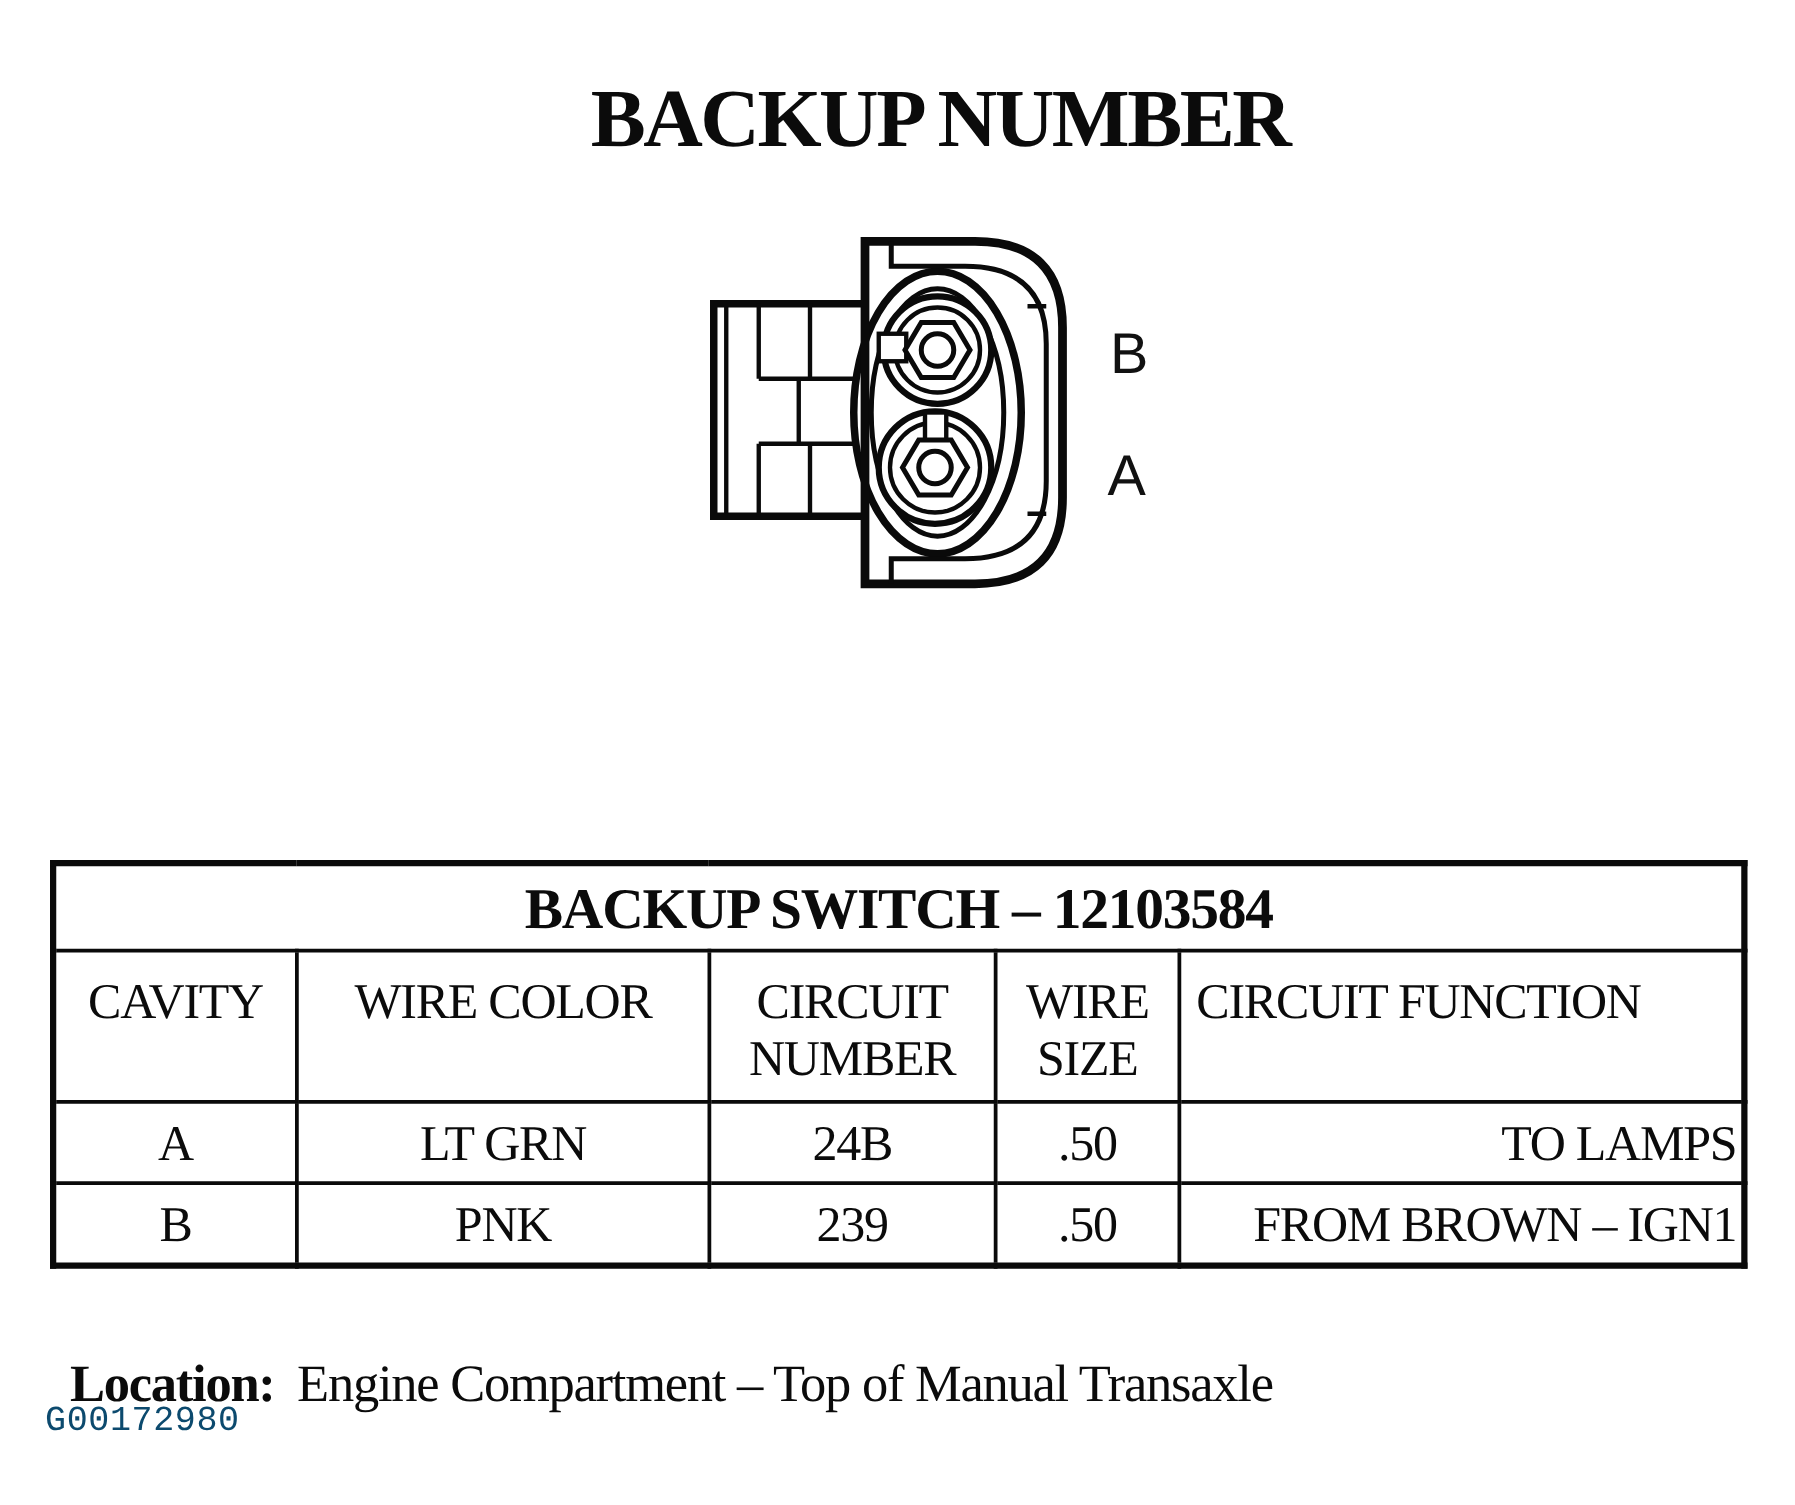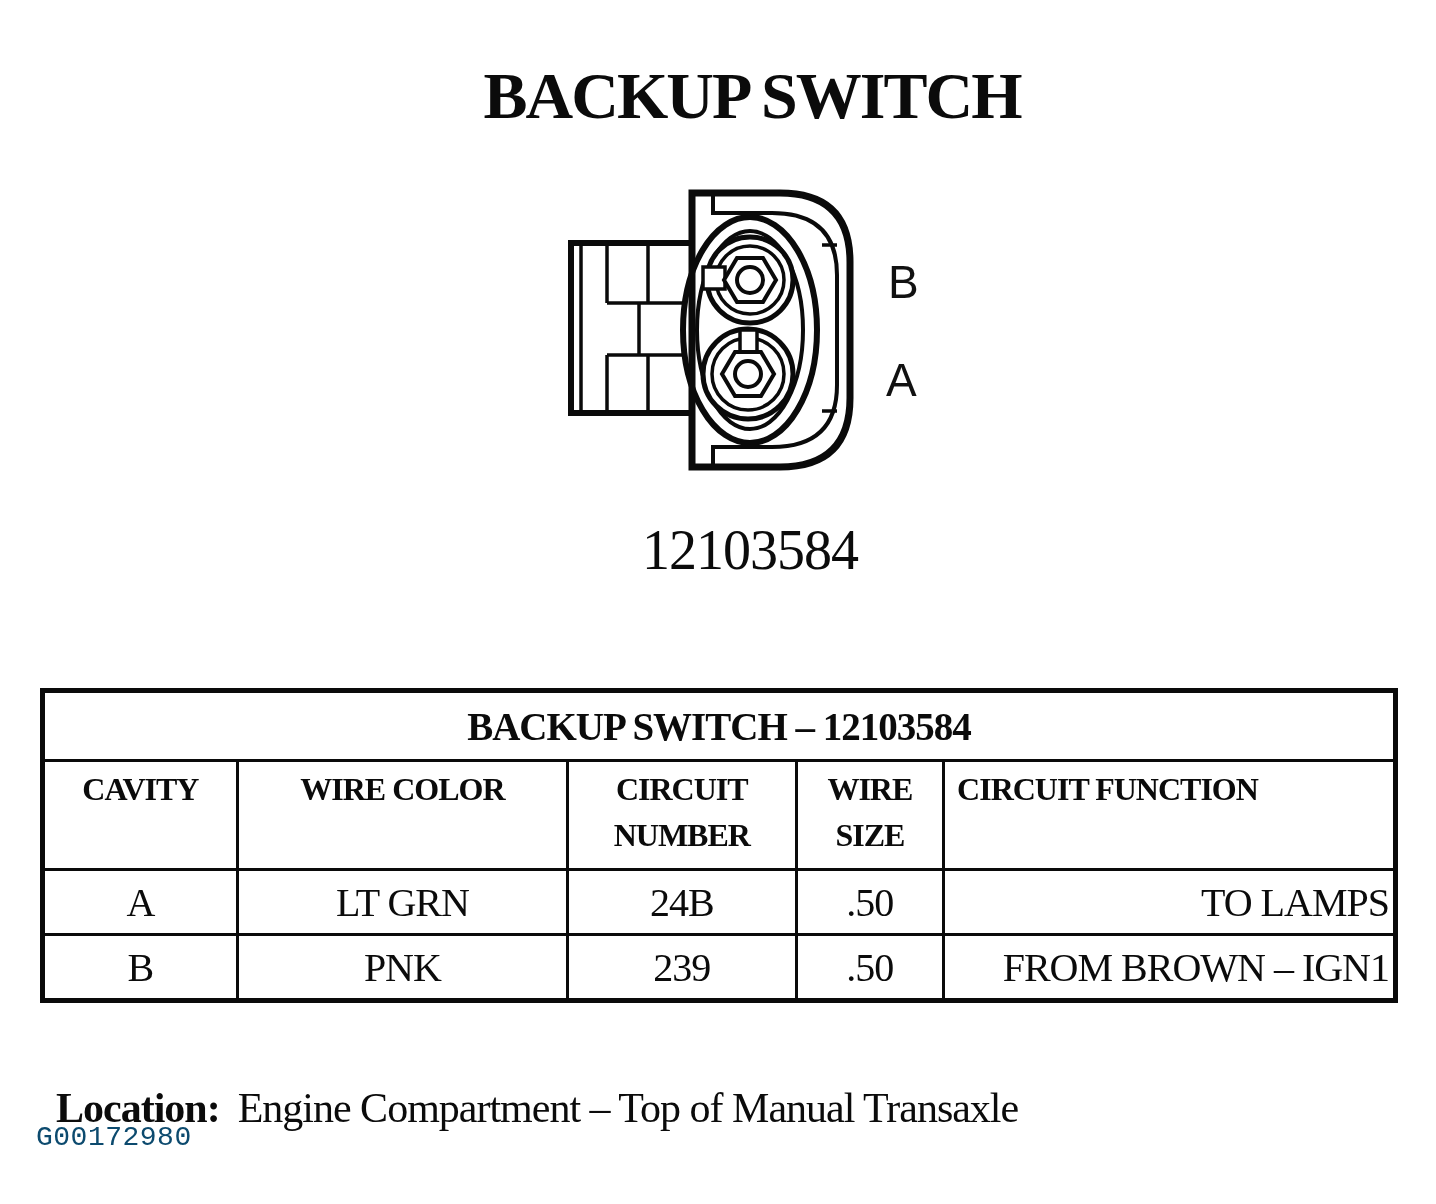--- a/index.html
+++ b/index.html
@@ -40,31 +40,31 @@
     table-layout:fixed;
     border:5px solid #0a0a0a;
   }
   table.conn th, table.conn td{
     border:3px solid #0a0a0a;
     padding:0 4px;
     overflow:hidden;
   }
   th.tbl-title{
     height:66px;
-    font-size:39px;
+    font-size:46px;
     letter-spacing:-1px;
     text-align:center;
     font-weight:bold;
   }
   tr.head-row th{
     height:102px;
     vertical-align:top;
-    padding-top:4px;
-    font-size:32px;
-    font-weight:bold;
+    padding-top:16px;
+    font-size:40px;
+    font-weight:normal;
     text-align:center;
     line-height:46px;
     letter-spacing:-1px;
   }
   tr.head-row th.col-func{text-align:left;padding-left:12px;margin-top:28px;}
   tr.data-row td{
     height:62px;
     font-size:40px;
     text-align:center;
     vertical-align:middle;
@@ -93,21 +93,21 @@
     font-family:"Liberation Sans", sans-serif;
     font-size:46px;
     fill:#111;
   }
 </style>
 </head>
 <body>
 
 <div class="canvas">
 
-  <div class="page-title">BACKUP SWITCH</div>
+  <div class="page-title">BACKUP NUMBER</div>
 
   <div class="connector-wrap">
     <svg width="420" height="330" viewBox="0 0 420 330">
 
       <g stroke="#0a0a0a" fill="none">
         <path d="M152,73 H31 V243 H152" stroke-width="6" fill="#ffffff"></path>
         <path d="M41,75 V241" stroke-width="3.5"></path>
         <path d="M67,73 V133" stroke-width="3.5"></path>
         <path d="M108,73 V133" stroke-width="3.5"></path>
         <path d="M67,133 H150" stroke-width="3.5"></path>
@@ -137,21 +137,20 @@
       <rect x="200" y="160" width="17" height="24" fill="#ffffff" stroke="#0a0a0a" stroke-width="3.5"></rect>
       <polygon points="234,204 221,182 195,182 182,204 195,226 221,226" fill="#ffffff" stroke="#0a0a0a" stroke-width="4"></polygon>
       <circle cx="208" cy="204" r="13" fill="#ffffff" stroke="#0a0a0a" stroke-width="4"></circle>
 
       <text x="348" y="128">B</text>
       <text x="346" y="226">A</text>
     </svg>
   </div>
 
   <div class="connector-caption">
-    <div>12103584</div>
   </div>
 
   <div class="conn-table-wrap">
     <table class="conn">
       <colgroup>
         <col style="width:14.4%">
         <col style="width:24.4%">
         <col style="width:16.9%">
         <col style="width:10.9%">
         <col style="width:33.4%">

